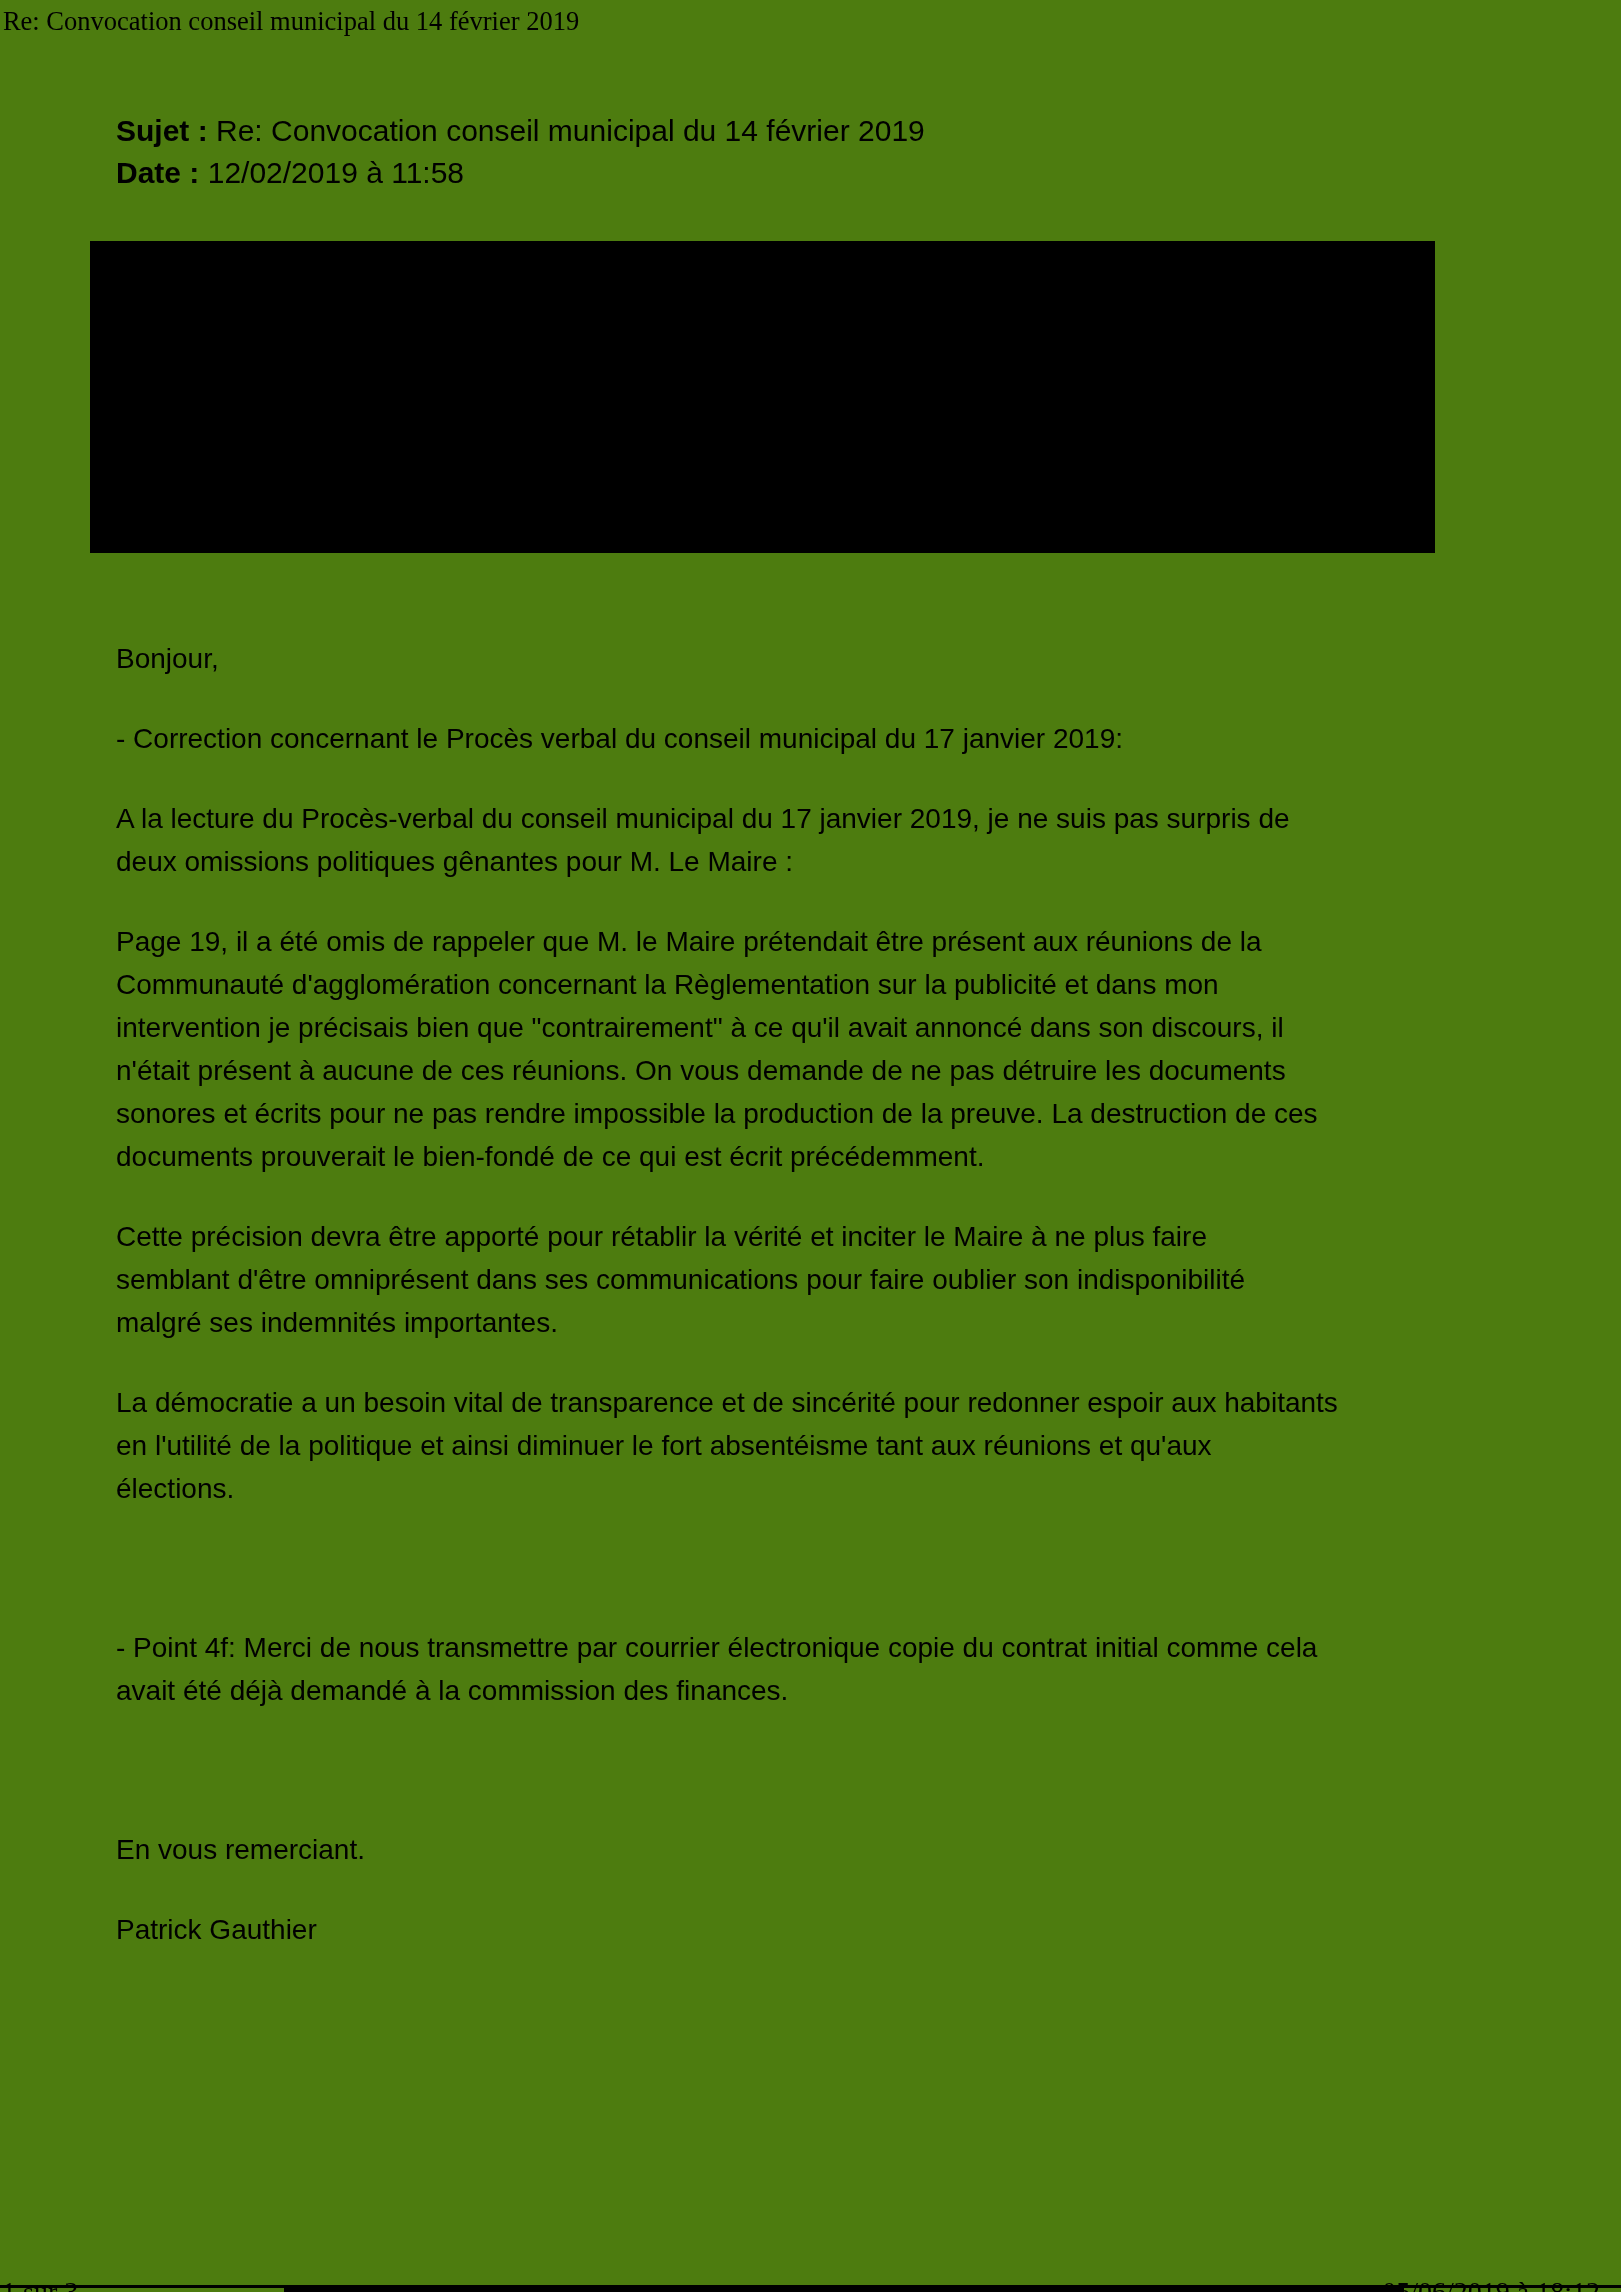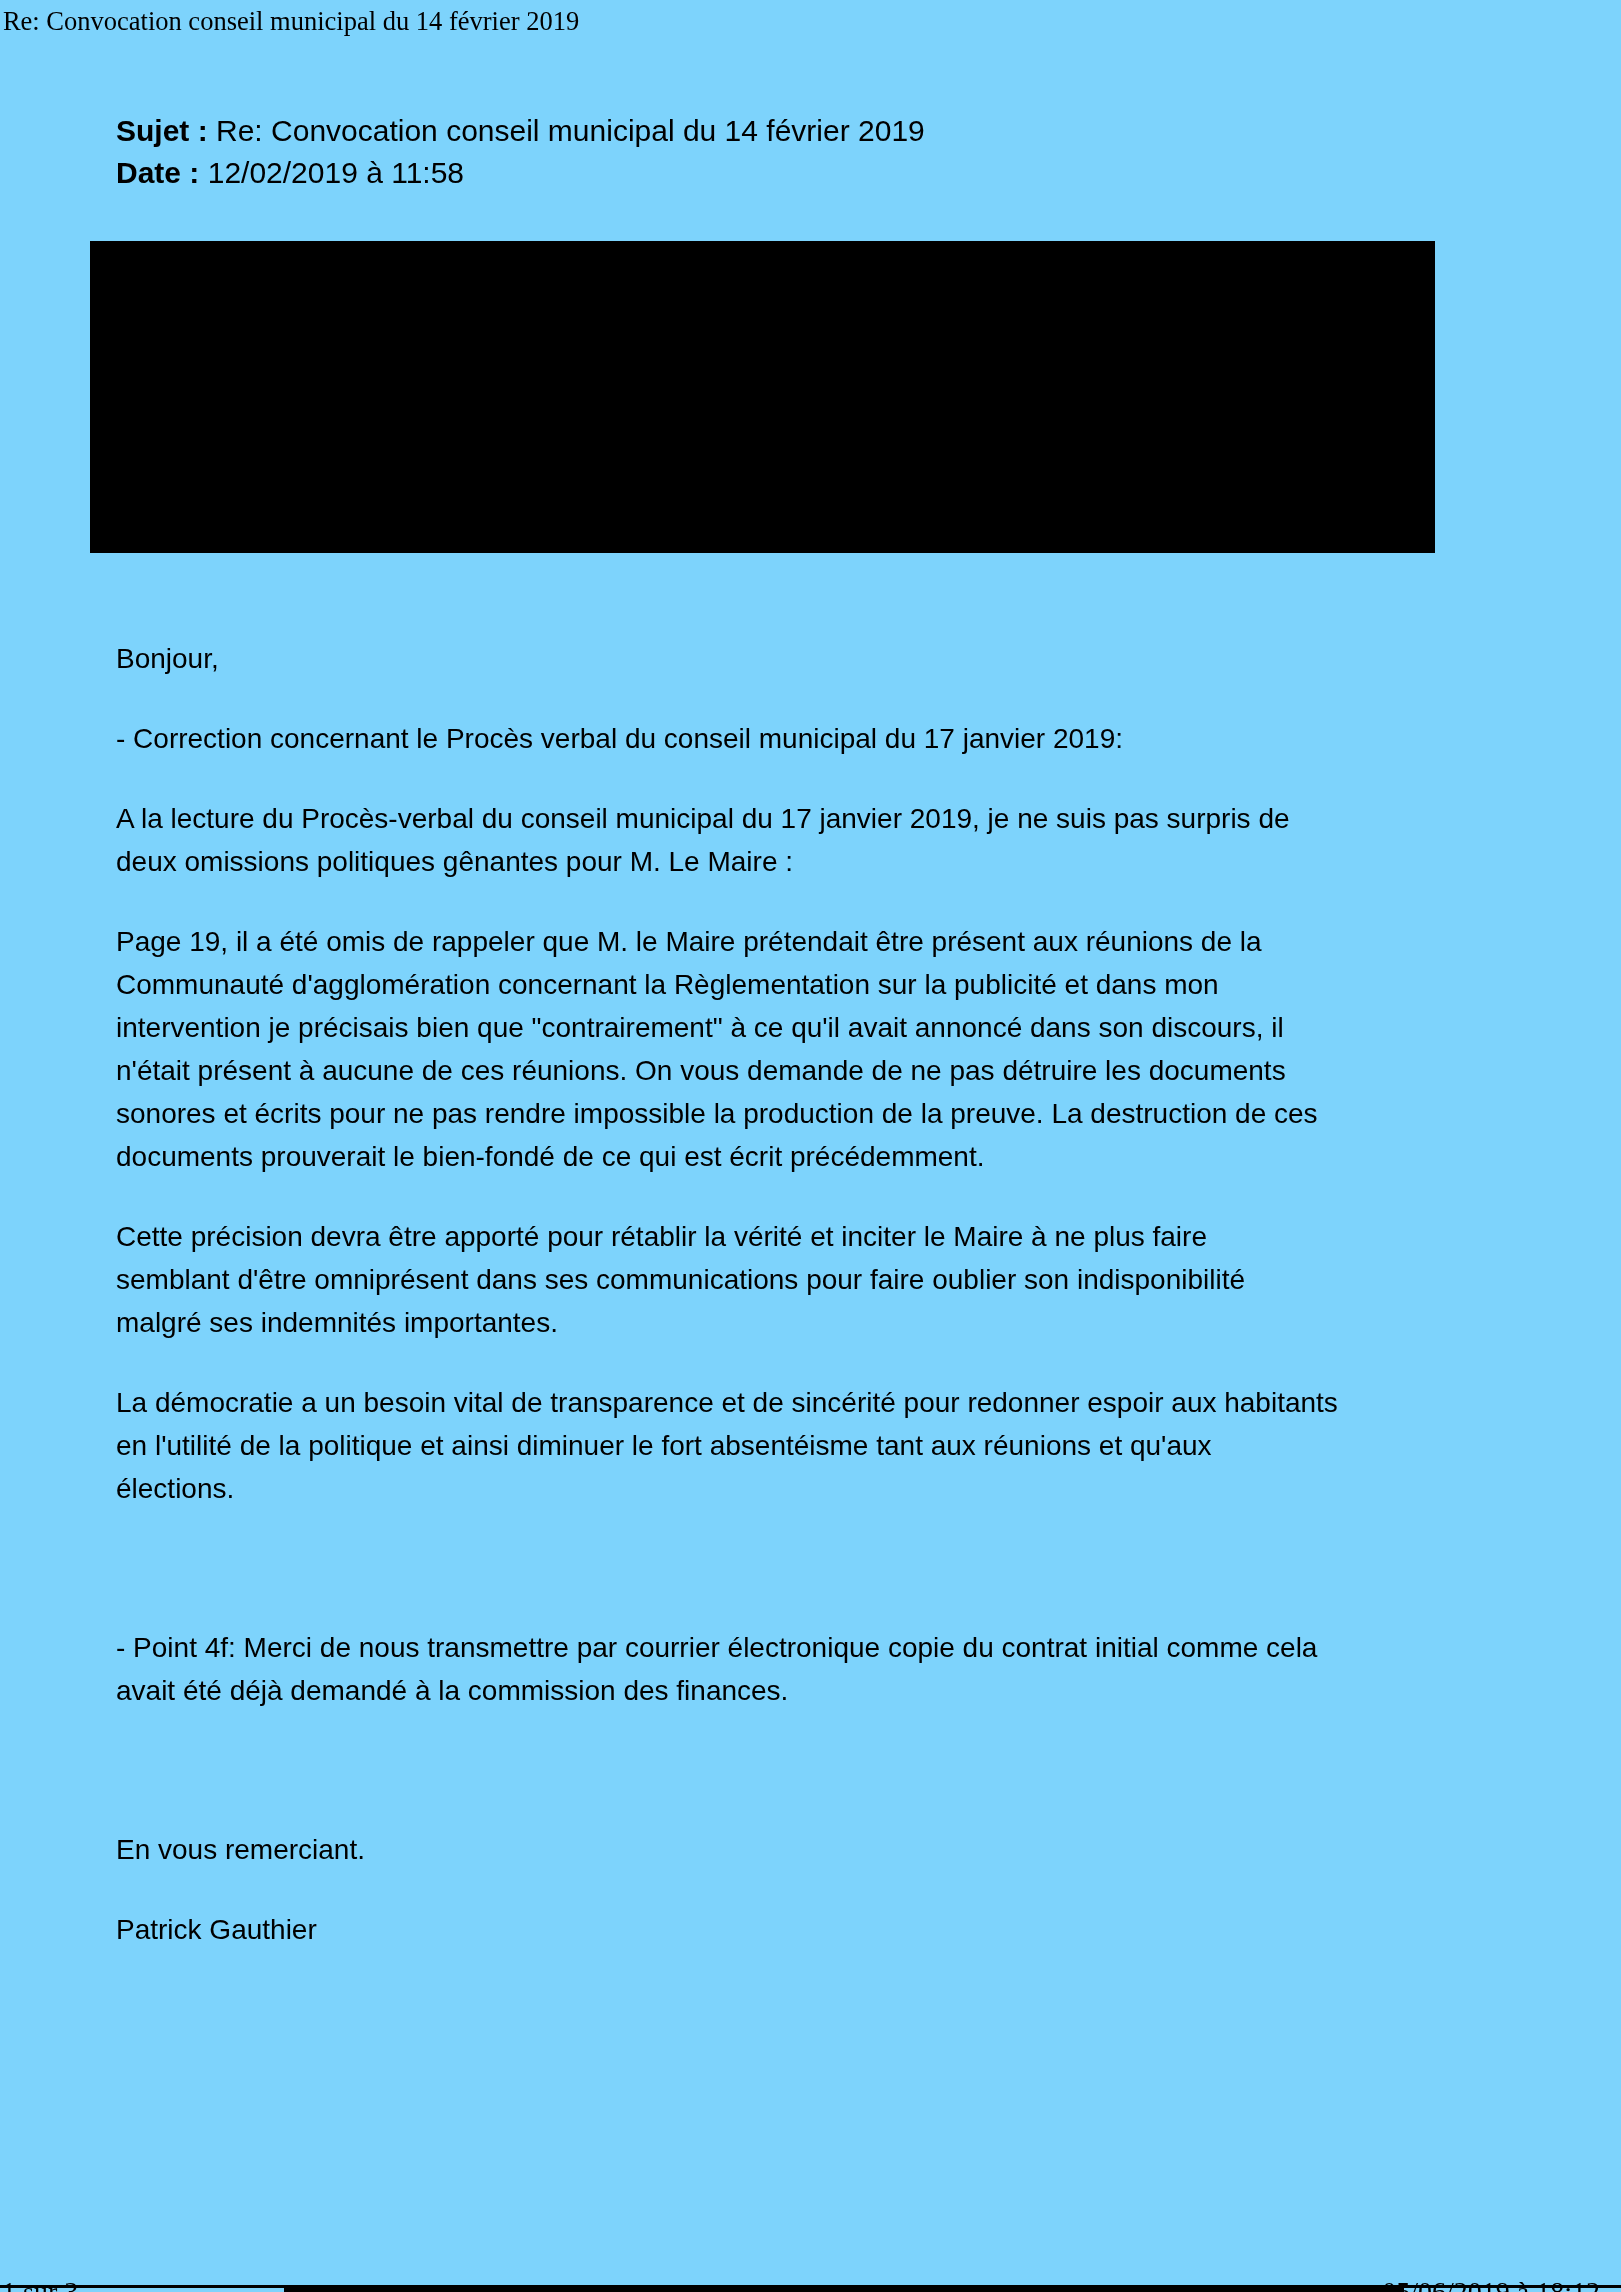--- a/index.html
+++ b/index.html
@@ -1,21 +1,21 @@
 <!DOCTYPE html>
 <html><head>
 <meta charset="utf-8">
 <style>
   * { margin: 0; padding: 0; box-sizing: border-box; }
   html, body { background: #ffffff; }
   .page {
     position: relative;
     width: 1621px;
     height: 2293px;
-    background: #7dd3fc;
+    background: #4d7c0f;
     color: #000000;
     font-family: "Liberation Sans", sans-serif;
     overflow: hidden;
   }
   .print-header {
     position: absolute;
     left: 2.9px;
     top: 5.9px;
     font-family: "Liberation Serif", serif;
     font-size: 26.5px;

